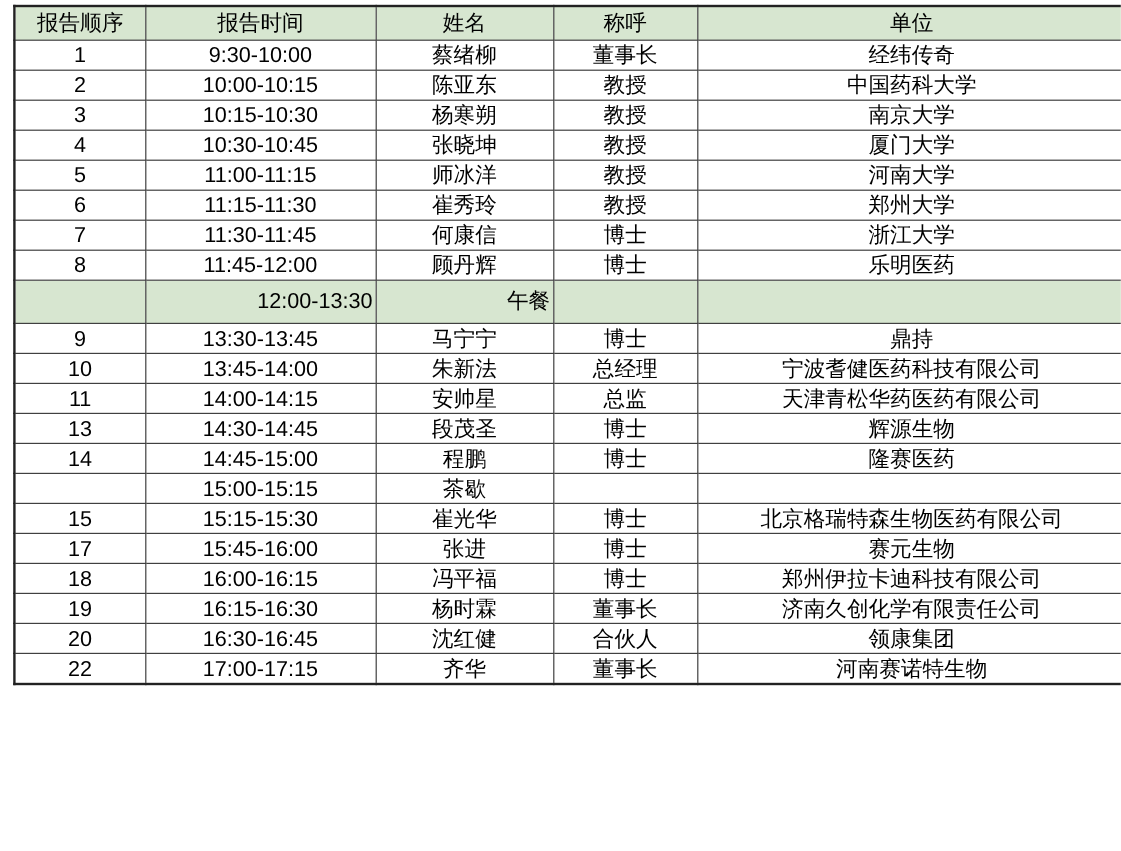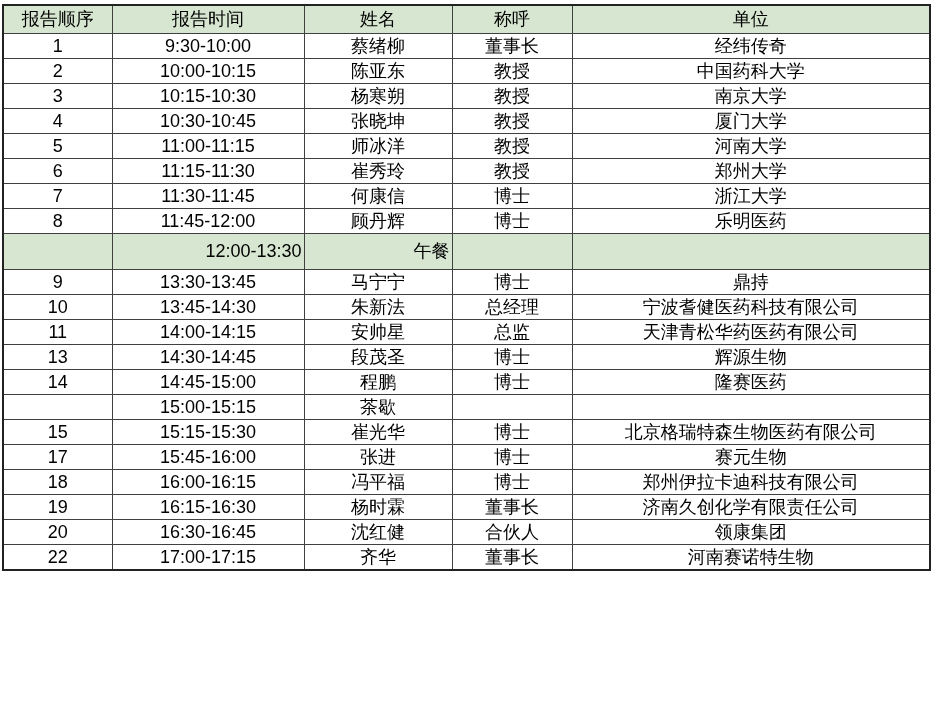--- a/index.html
+++ b/index.html
@@ -4,21 +4,21 @@
 <style>
   html, body {
     margin: 0;
     padding: 0;
     width: 934px;
     height: 709px;
     background: #ffffff;
     font-family: "Liberation Sans", "DejaVu Sans", sans-serif;
   }
   .table-wrap {
-    padding: 4px 2px;
+    padding: 4px 11px;
   }
   table.schedule {
     border-collapse: collapse;
     table-layout: fixed;
     width: 927px;
     border: 2px solid #222222;
   }
   th, td {
     border: 1px solid #404040;
     text-align: center;
@@ -130,21 +130,21 @@
   </tr>
         <tr>
     <td>9</td>
     <td>13:30-13:45</td>
     <td>马宁宁</td>
     <td>博士</td>
     <td>鼎持</td>
   </tr>
         <tr>
     <td>10</td>
-    <td>13:45-14:30</td>
+    <td>13:45-14:00</td>
     <td>朱新法</td>
     <td>总经理</td>
     <td>宁波耆健医药科技有限公司</td>
   </tr>
         <tr>
     <td>11</td>
     <td>14:00-14:15</td>
     <td>安帅星</td>
     <td>总监</td>
     <td>天津青松华药医药有限公司</td>

